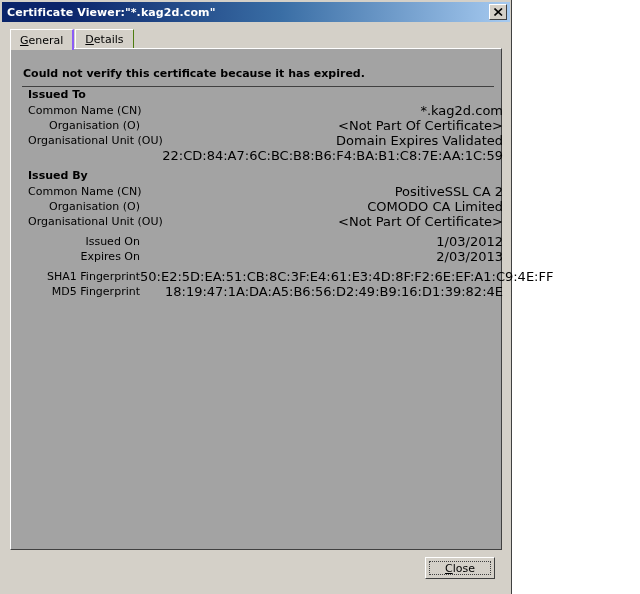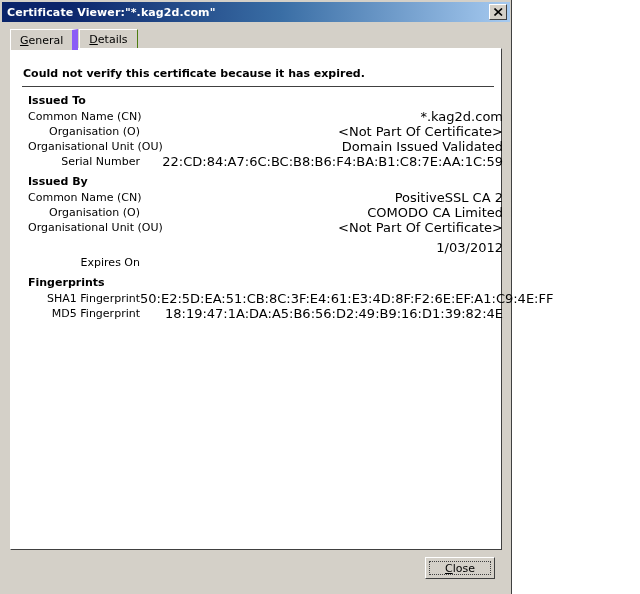--- a/index.html
+++ b/index.html
@@ -84,21 +84,21 @@
     align-items: center;
     font-size: 11px;
     background: #d4d0c8;
     box-sizing: border-box;
     cursor: default;
     position: relative;
   }
   .tab.selected {
     border-top: 1px solid #ffffff;
     border-left: 1px solid #ffffff;
-    border-right: 6px solid #8b5cf6;
+    border-right: 2px solid #8b5cf6;
     height: 21px;
     margin-bottom: -1px;
     z-index: 3;
   }
   .tab.unselected {
     border-top: 1px solid #ffffff;
     border-left: 1px solid #ffffff;
     border-right: 1px solid #4d7c0f;
     margin-left: 1px;
     margin-bottom: 1px;
@@ -106,21 +106,21 @@
   }
   .tab u { text-decoration: underline; }
 
   
   .panel {
     position: absolute;
     left: 10px;
     top: 48px;
     width: 492px;
     height: 502px;
-    background: #ffffff;
+    background: #a3a3a3;
     border-top: 1px solid #ffffff;
     border-left: 1px solid #ffffff;
     border-right: 1px solid #404040;
     border-bottom: 1px solid #404040;
     box-sizing: border-box;
   }
 
   .warning {
     position: absolute;
     left: 12px;
@@ -134,21 +134,21 @@
     left: 11px;
     top: 37px;
     width: 472px;
     height: 1px;
     background: #404040;
   }
 
   .sections {
     position: absolute;
     left: 0;
-    top: 44px;
+    top: 38px;
     width: 492px;
   }
   .section { margin-bottom: 5px; }
   .section-title {
     font-weight: bold;
     font-size: 11px;
     padding-left: 17px;
     height: 16px;
     line-height: 16px;
     white-space: nowrap;
@@ -237,24 +237,23 @@
         <div class="row">
           <div class="row-label">Common Name (CN)</div>
           <div class="row-value">*.kag2d.com</div>
         </div>
         <div class="row">
           <div class="row-label">Organisation (O)</div>
           <div class="row-value">&lt;Not Part Of Certificate&gt;</div>
         </div>
         <div class="row">
           <div class="row-label">Organisational Unit (OU)</div>
-          <div class="row-value">Domain Issued Validated</div>
-        </div>
-        <div class="row">
-          <div class="row-label">Serial Number</div>
+          <div class="row-value">Domain Expires Validated</div>
+        </div>
+        <div class="row">
           <div class="row-value">22:CD:84:A7:6C:BC:B8:B6:F4:BA:B1:C8:7E:AA:1C:59</div>
         </div>
       </div>
 
       <div class="section">
         <div class="section-title">Issued By</div>
         <div class="row">
           <div class="row-label">Common Name (CN)</div>
           <div class="row-value">PositiveSSL CA 2</div>
         </div>
@@ -263,29 +262,30 @@
           <div class="row-value">COMODO CA Limited</div>
         </div>
         <div class="row">
           <div class="row-label">Organisational Unit (OU)</div>
           <div class="row-value">&lt;Not Part Of Certificate&gt;</div>
         </div>
       </div>
 
       <div class="section">
         <div class="row">
+          <div class="row-label">Issued On</div>
           <div class="row-value">1/03/2012</div>
         </div>
         <div class="row">
           <div class="row-label">Expires On</div>
+          <div class="row-value">2/03/2013</div>
         </div>
       </div>
 
       <div class="section">
-        <div class="section-title">Fingerprints</div>
         <div class="row">
           <div class="row-label">SHA1 Fingerprint</div>
           <div class="row-value">50:E2:5D:EA:51:CB:8C:3F:E4:61:E3:4D:8F:F2:6E:EF:A1:C9:4E:FF</div>
         </div>
         <div class="row">
           <div class="row-label">MD5 Fingerprint</div>
           <div class="row-value">18:19:47:1A:DA:A5:B6:56:D2:49:B9:16:D1:39:82:4E</div>
         </div>
       </div>
 

